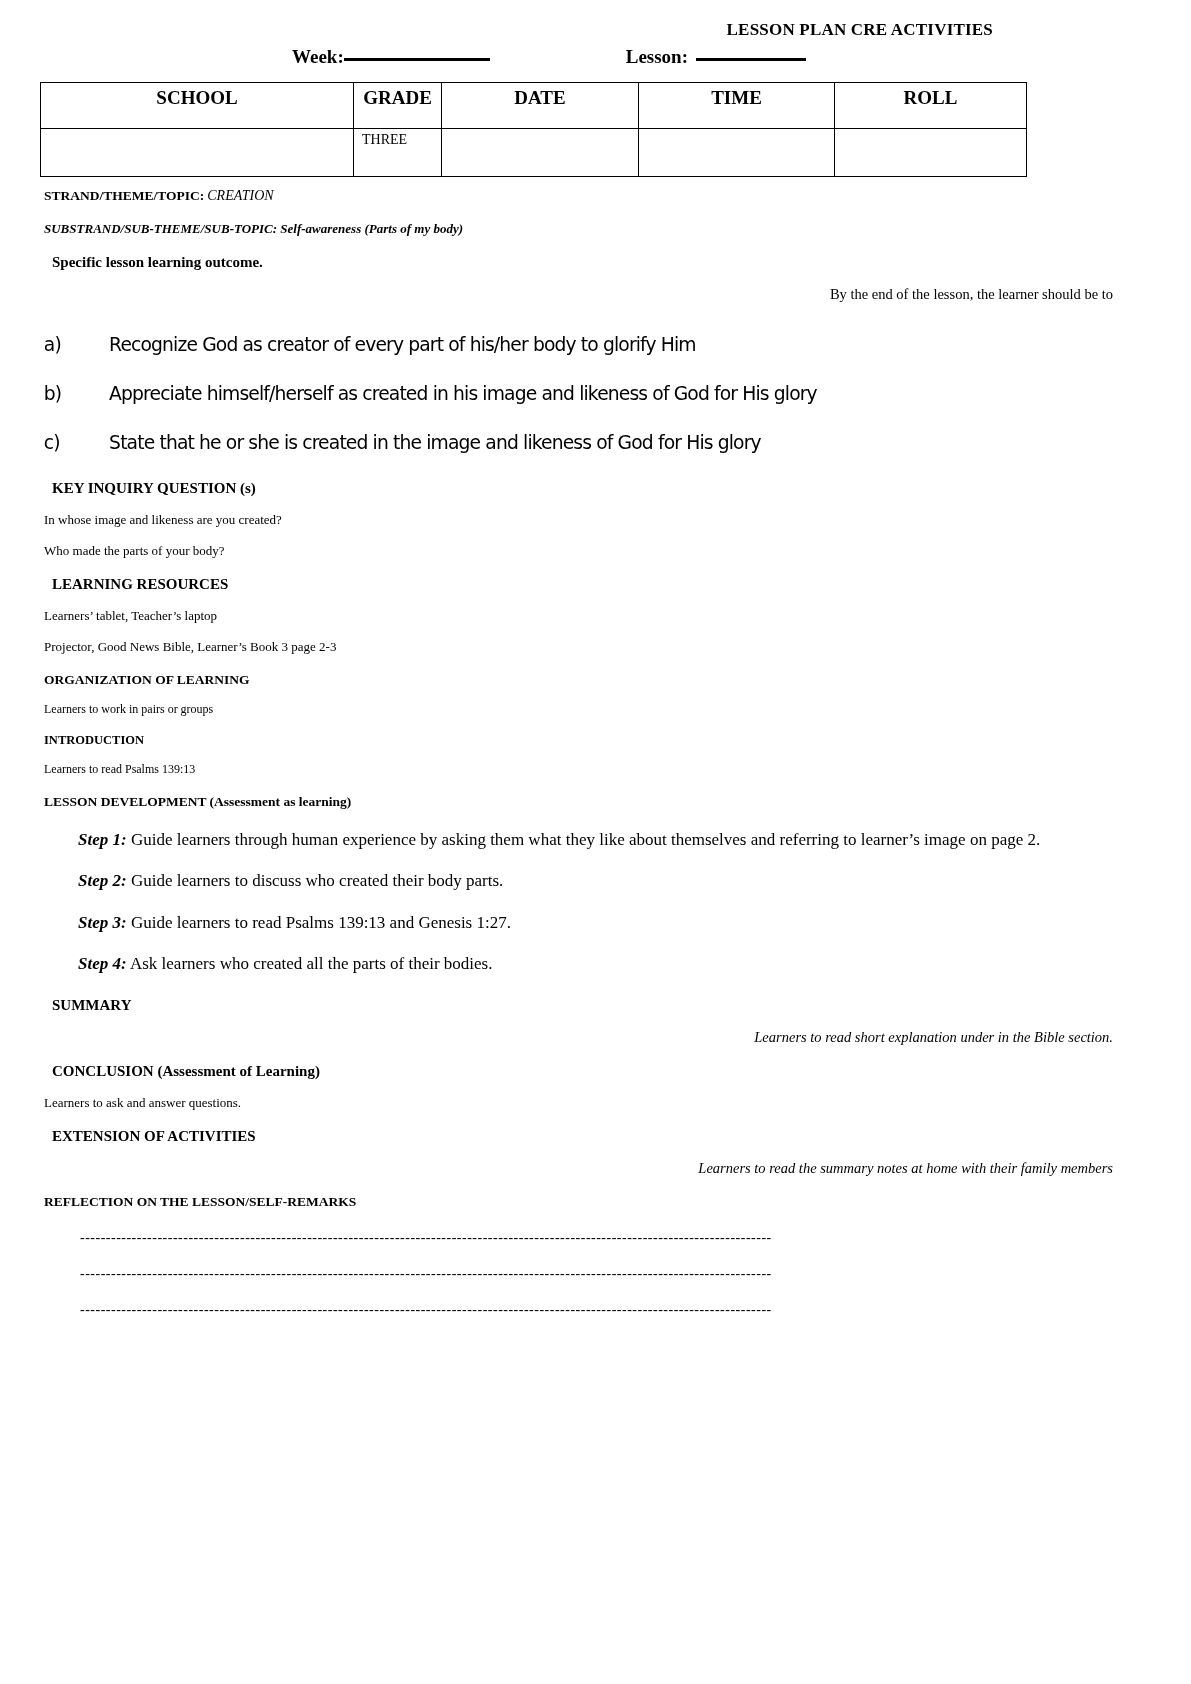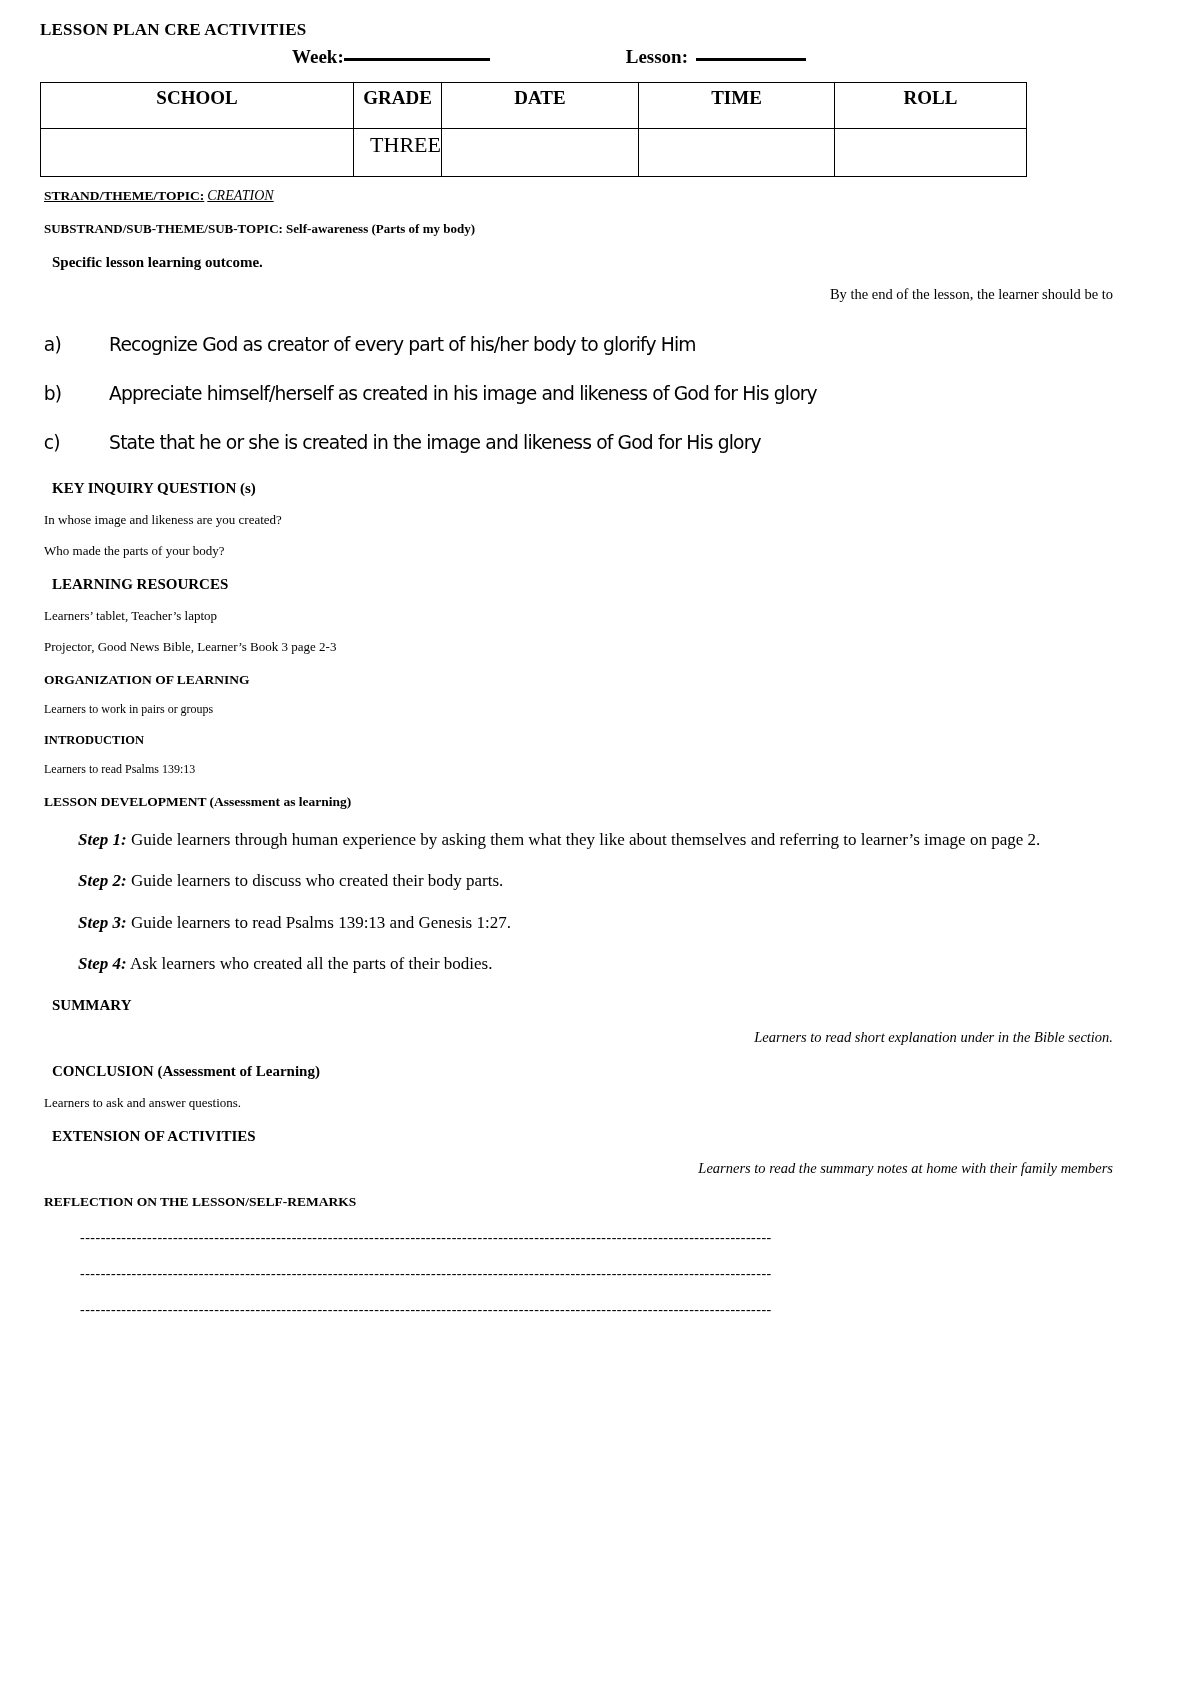--- a/index.html
+++ b/index.html
@@ -18,21 +18,21 @@
   }
   .page {
     box-sizing: border-box;
     width: 1191px;
     min-height: 1684px;
     padding: 14px 78px 0 40px;
   }
 
   
   .doc-title {
-    text-align: left;
+    text-align: right;
     font-weight: bold;
     font-size: 17px;
     letter-spacing: 0.2px;
     margin: 6px 0 0 0;
     padding-right: 120px;
   }
 
   
   .weeklesson {
     display: block;
@@ -68,23 +68,23 @@
   }
   table.info thead th {
     text-align: center;
     font-weight: bold;
     font-size: 19px;
     height: 41px;
     padding-top: 4px;
   }
   table.info tbody td {
     height: 44px;
-    font-size: 22px;
+    font-size: 14px;
     padding: 3px 0 0 8px;
-    text-align: right;
+    text-align: left;
     font-weight: normal;
   }
   .col-school { width: 313px; }
   .col-grade  { width: 88px; }
   .col-date   { width: 197px; }
   .col-time   { width: 196px; }
   .col-roll   { width: 192px; }
 
   
   .sec-head {
@@ -114,33 +114,33 @@
   .body-text-xs {
     font-size: 12px;
     margin: 14px 0 0 4px;
   }
   .ital { font-style: italic; }
 
   .strand-line {
     font-size: 13.5px;
     margin: 11px 0 0 4px;
     font-weight: bold;
-    text-decoration: underline;
   }
   .strand-line .strand-val {
     font-style: italic;
     font-weight: normal;
     font-size: 14px;
     text-decoration: none;
     margin-left: 3px;
   }
   .substrand-line {
     font-size: 13px;
     font-weight: bold;
     margin: 17px 0 0 4px;
+    font-style: italic;
   }
 
   
   .outcomes { margin: 30px 0 0 0; }
   .outcome-row {
     display: flex;
     align-items: baseline;
     margin: 0 0 26px 0;
     font-family: "DejaVu Sans", sans-serif;
     font-size: 19.5px;

